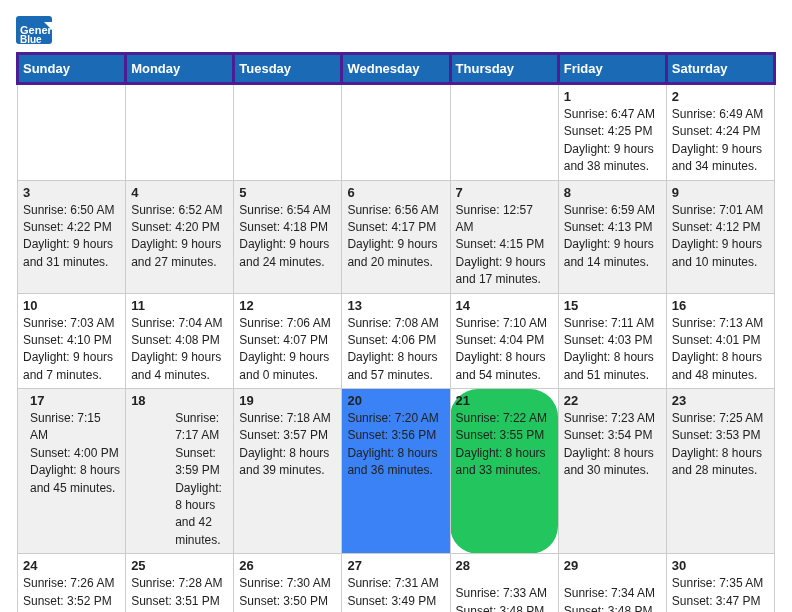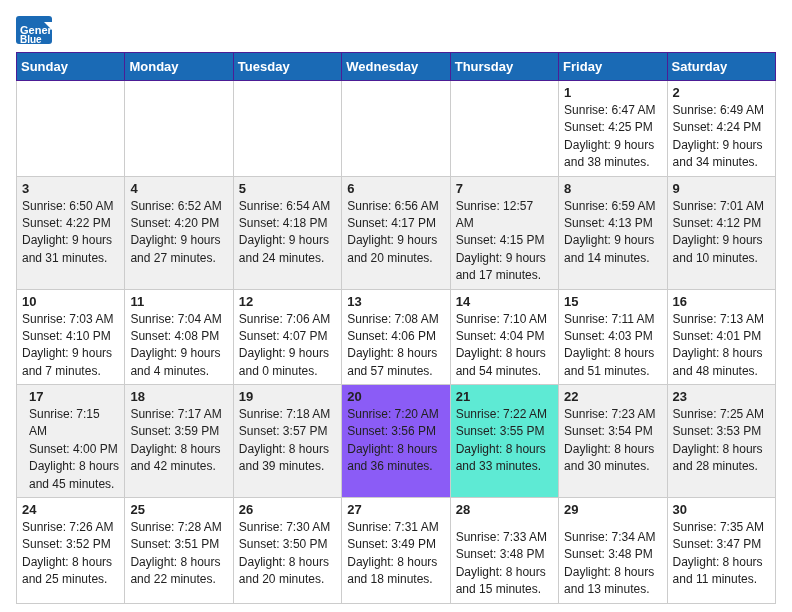--- a/index.html
+++ b/index.html
@@ -38,21 +38,21 @@
       border-collapse: collapse;
       border: 1px solid #ccc;
     }
     .calendar th {
       background: #1a6ab5;
       color: #fff;
       font-size: 13px;
       font-weight: bold;
       padding: 6px 4px;
       text-align: left;
-      border: 1px solid #4c1d95;
+      border: 3px solid #4c1d95;
     }
     .calendar td {
       border: 1px solid #ccc;
       vertical-align: top;
       padding: 4px 5px;
       width: 108px;
       min-height: 80px;
       font-size: 11px;
       color: #222;
       background: #fff;
@@ -238,40 +238,40 @@
       <tr>
         <td style="background: rgb(240, 240, 240); padding-left: 12px;">
           <div class="day-number">17</div>
           <div class="day-info" style="white-space: pre-line;">Sunrise: 7:15 AM
 Sunset: 4:00 PM
 Daylight: 8 hours
 and 45 minutes.</div>
         </td>
         <td style="background: rgb(240, 240, 240);">
           <div class="day-number">18</div>
-          <div class="day-info" style="white-space: pre-line;">Sunrise: 7:17 AM
+          <div class="day-info" style="white-space: pre-line; margin-left: 44px;">Sunrise: 7:17 AM
 Sunset: 3:59 PM
 Daylight: 8 hours
 and 42 minutes.</div>
         </td>
         <td style="background: rgb(240, 240, 240);">
           <div class="day-number">19</div>
           <div class="day-info" style="white-space: pre-line;">Sunrise: 7:18 AM
 Sunset: 3:57 PM
 Daylight: 8 hours
 and 39 minutes.</div>
         </td>
-        <td style="background: #8b5cf6;">
+        <td style="background: #3b82f6;">
           <div class="day-number">20</div>
           <div class="day-info" style="white-space: pre-line;">Sunrise: 7:20 AM
 Sunset: 3:56 PM
 Daylight: 8 hours
 and 36 minutes.</div>
         </td>
-        <td style="background: #5eead4;">
+        <td style="background: #22c55e; border-radius: 28px;">
           <div class="day-number">21</div>
           <div class="day-info" style="white-space: pre-line;">Sunrise: 7:22 AM
 Sunset: 3:55 PM
 Daylight: 8 hours
 and 33 minutes.</div>
         </td>
         <td style="background: rgb(240, 240, 240);">
           <div class="day-number">22</div>
           <div class="day-info" style="white-space: pre-line;">Sunrise: 7:23 AM
 Sunset: 3:54 PM

